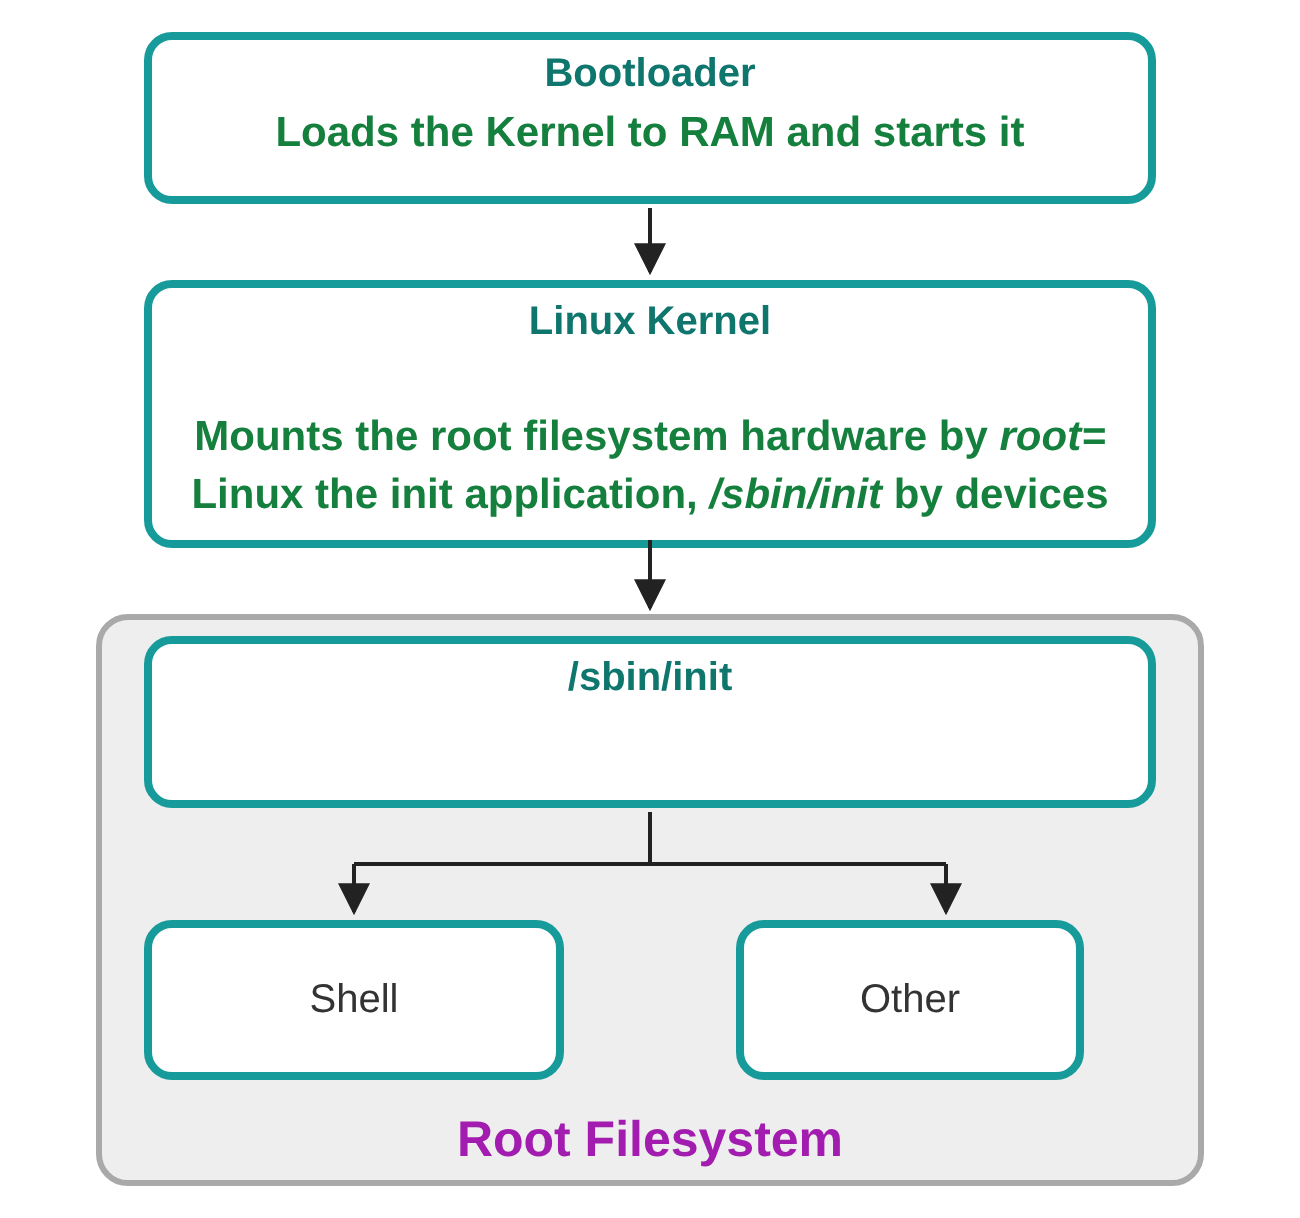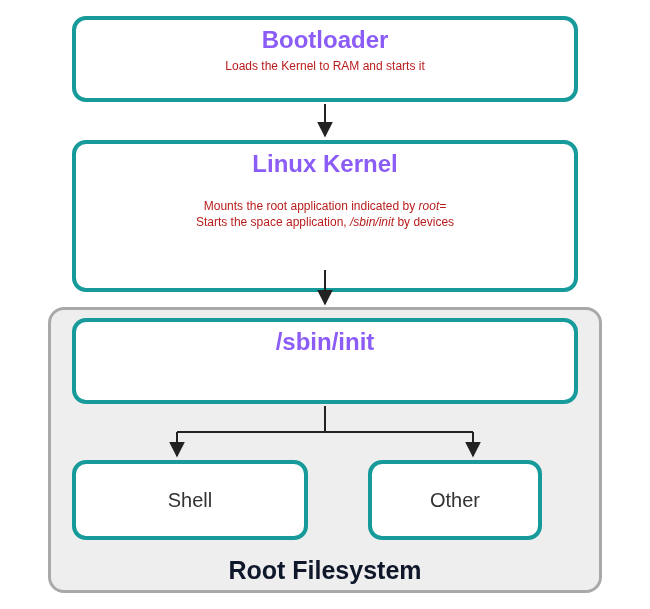--- a/index.html
+++ b/index.html
@@ -13,39 +13,40 @@
   }
   .box {
     position: absolute;
     border: 4px solid #179a9a;
     border-radius: 14px;
     background: #fff;
     text-align: center;
   }
   .title {
     font-weight: 700;
-    color: #8b5cf6;
-    font-size: 24px;
+    color: #0f766e;
+    font-size: 20px;
     padding-top: 6px;
   }
   .desc {
-    color: #b91c1c;
-    font-size: 12px;
+    color: #15803d;
+    font-size: 21px;
     line-height: 1.35;
     padding: 4px 14px 10px 14px;
+    font-weight: bold;
   }
   .rootfs-box {
     position: absolute;
     border: 3px solid #a9a9a9;
     border-radius: 16px;
     background: #eeeeee;
   }
   .rootfs-label {
     font-weight: 700;
-    color: #0f172a;
+    color: #a21caf;
     font-size: 25px;
     text-align: center;
   }
   .leaf {
     position: absolute;
     border: 4px solid #179a9a;
     border-radius: 14px;
     background: #fff;
     text-align: center;
     display: flex;
@@ -64,37 +65,37 @@
   .italic { font-style: italic; }
 </style>
 </head>
 <body>
 
 <div class="box" style="left:72px; top:16px; width:506px; height:86px;">
   <div class="title">Bootloader</div>
   <div class="desc">Loads the Kernel to RAM and starts it</div>
 </div>
 
-<div class="box" style="left:72px; top:140px; width:506px; height:152px;">
+<div class="box" style="left:72px; top:140px; width:506px; height:134px;">
   <div class="title">Linux Kernel</div>
   <div class="desc">
     <br>
-    <span>Mounts the root application indicated by </span><span class="italic">root=</span><br>
-    <span>Starts the space application, </span><span class="italic">/sbin/init</span><span> by devices</span>
+    <span>Mounts the root filesystem hardware by </span><span class="italic">root=</span><br>
+    <span>Linux the init application, </span><span class="italic">/sbin/init</span><span> by devices</span>
   </div>
 </div>
 
 <div class="rootfs-box" style="left:48px; top:307px; width:554px; height:286px;">
 </div>
 
 <div class="box" style="left:72px; top:318px; width:506px; height:86px;">
   <div class="title">/sbin/init</div>
 </div>
 
-<div class="leaf" style="left:72px; top:460px; width:236px; height:80px;">
+<div class="leaf" style="left:72px; top:460px; width:210px; height:80px;">
   <span>Shell</span>
 </div>
 
 <div class="leaf" style="left:368px; top:460px; width:174px; height:80px;">
   <div>
     <span>Other</span><br>
   </div>
 </div>
 
 <div class="rootfs-label" style="position:absolute; left:48px; top:556px; width:554px;">Root Filesystem</div>

